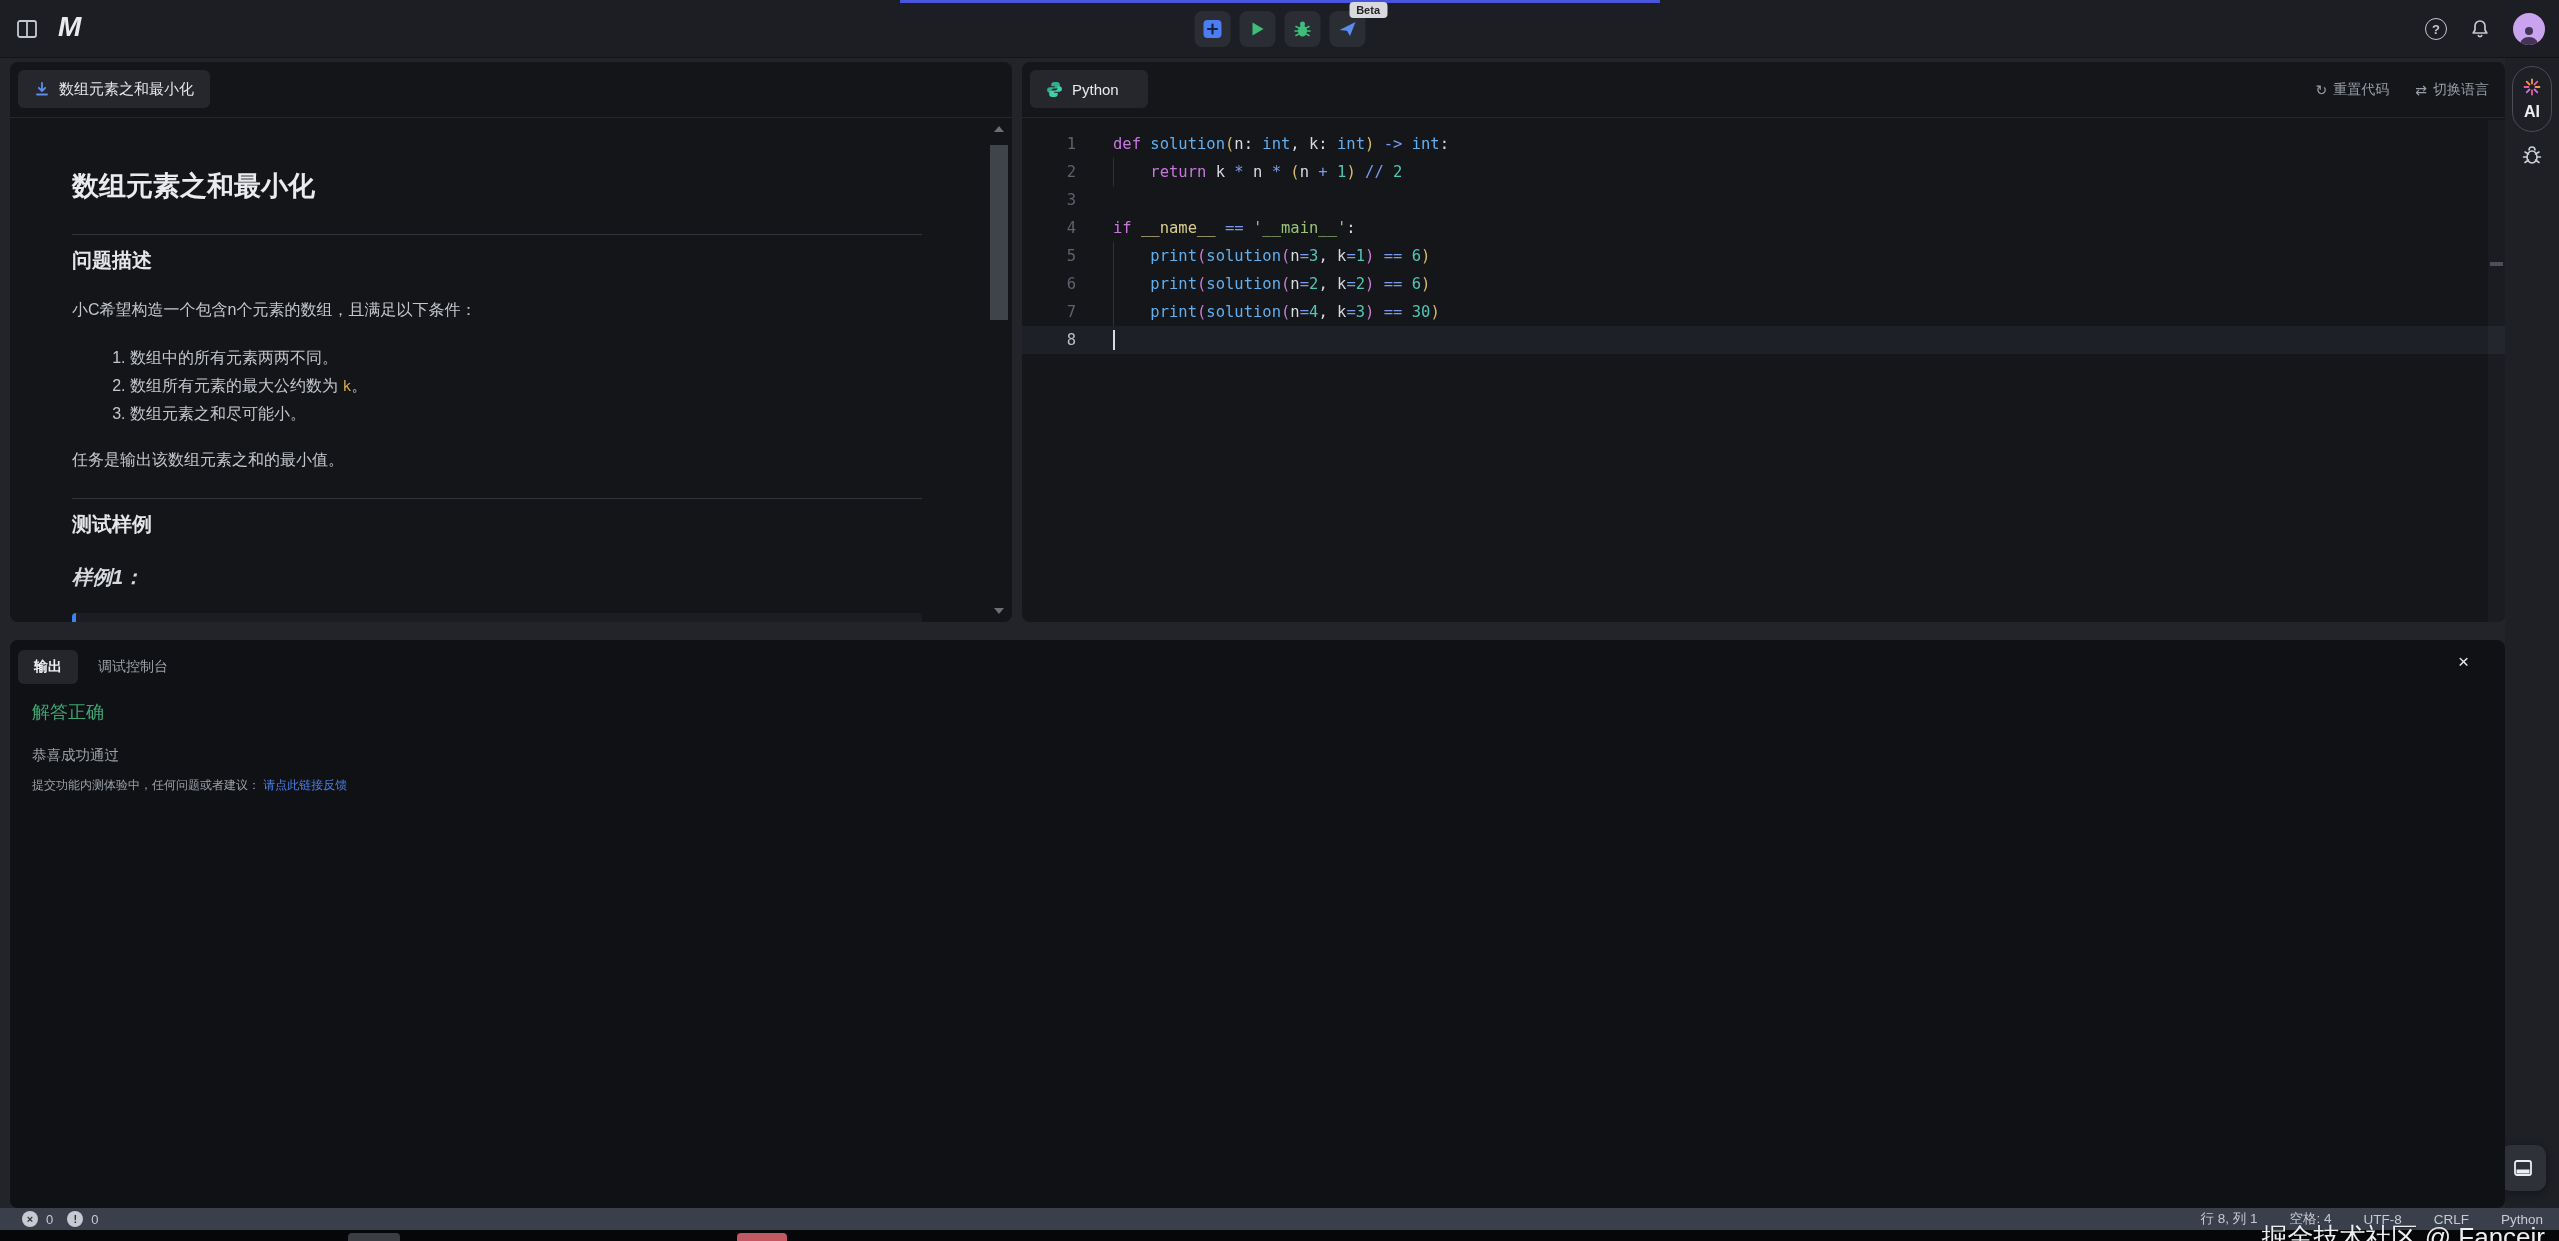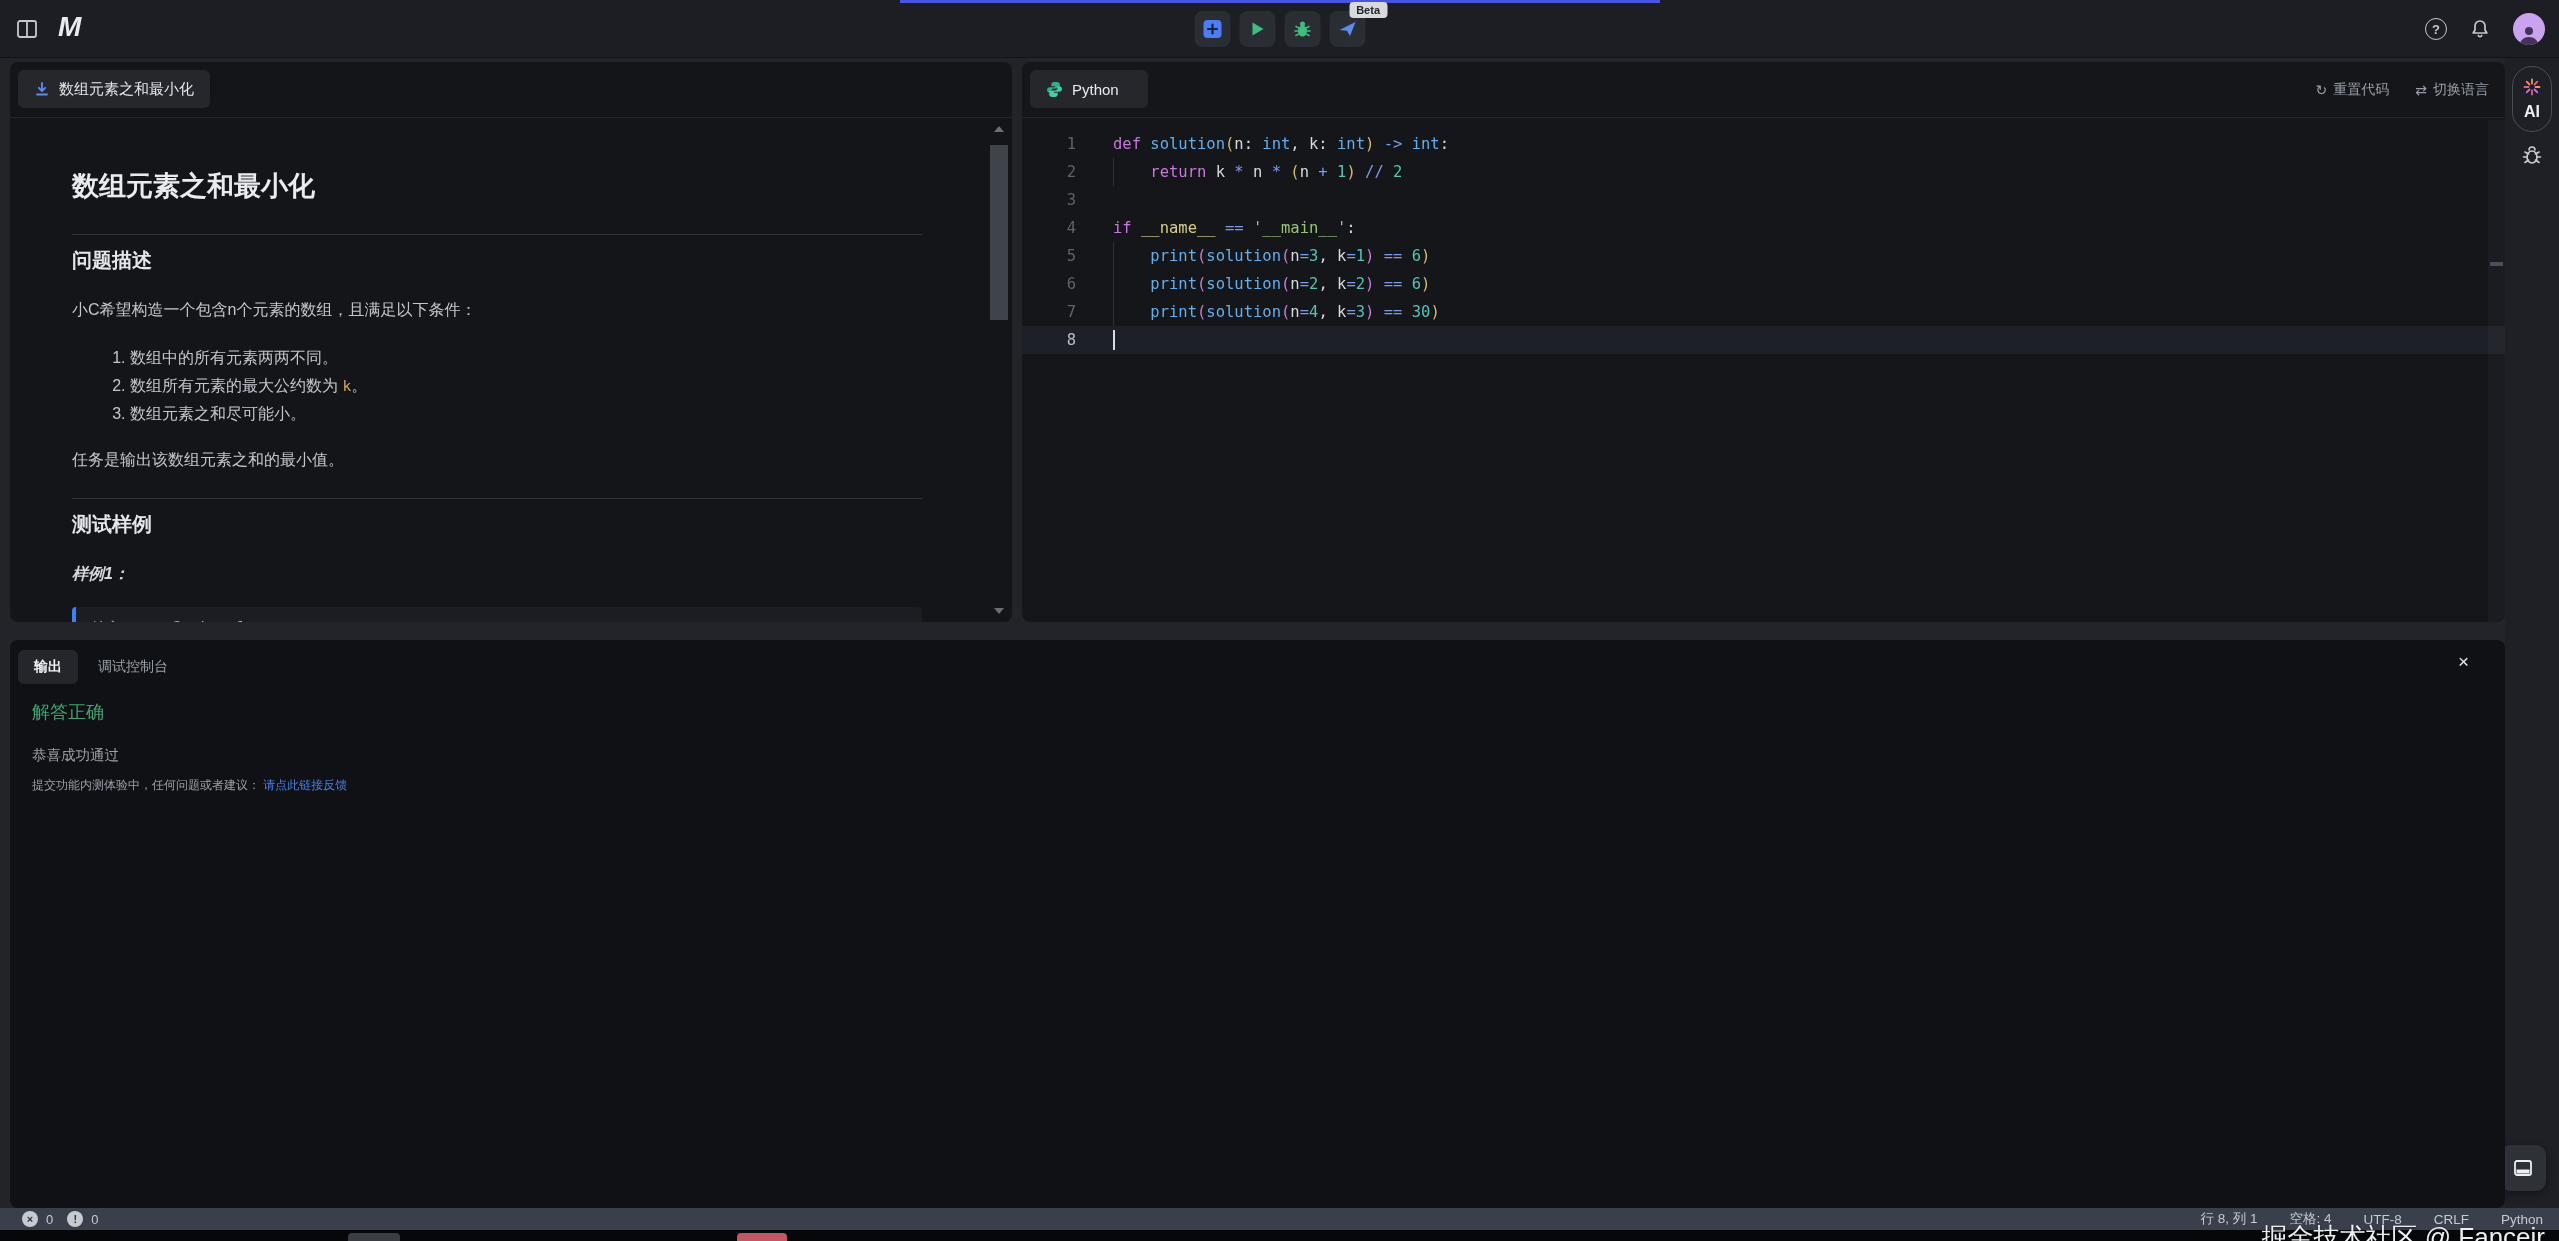--- a/index.html
+++ b/index.html
@@ -30,21 +30,21 @@
   .tab-row { position:relative; height:56px; border-bottom:1px solid #24262b; }
   .file-tab { position:absolute; left:8px; top:8px; height:38px; padding:0 16px; background:#25272d; border-radius:6px; display:flex; align-items:center; gap:9px; color:#e7e9ed; font-size:15px; font-weight:500; cursor:pointer; }
   .desc-content { position:absolute; left:62px; right:90px; top:56px; }
   .desc-content h1 { margin-top:50px; font-size:27px; font-weight:bold; color:#e9ebef; }
   .desc-hr { margin-top:30px; border:none; border-top:1px solid #32353b; }
   .desc-content h2 { margin-top:12px; font-size:20px; font-weight:bold; color:#e4e6ea; }
   .desc-p { margin-top:24px; font-size:16px; color:#c3c7cd; line-height:1.5; }
   .desc-ol { margin-top:22px; padding-left:44px; color:#c3c7cd; font-size:16px; }
   .desc-ol li { line-height:28px;margin-left:14px; }
   .inline-code { font-family:"DejaVu Sans Mono", monospace; color:#d2a85c; font-size:14.5px; }
-  .sample-label { display:block; margin-top:26px; font-size:16px; font-weight:bold; font-style:italic; color:#d6d9de; }
+  .sample-label { display:block; margin-top:26px; font-size:20px; font-weight:bold; font-style:italic; color:#d6d9de; }
   .sample-code { margin-top:22px; background:#1c1d22; border-left:4px solid #3b82f6; border-radius:4px; padding:12px 16px; font-family:"DejaVu Sans Mono", monospace; font-size:15px; color:#a9aeb6; }
   .v-scrollbar { position:absolute; right:4px; top:58px; bottom:6px; width:18px; }
   .sb-thumb { position:absolute; left:0; top:25px; width:18px; height:175px; background:#3f434a; }
   .sb-arrow-up { position:absolute; left:4px; top:6px; width:0; height:0; border-left:5px solid transparent; border-right:5px solid transparent; border-bottom:6px solid #6a6e76; }
   .sb-arrow-down { position:absolute; left:4px; bottom:2px; width:0; height:0; border-left:5px solid transparent; border-right:5px solid transparent; border-top:6px solid #6a6e76; }
 
   
   .ed-toolbar { position:absolute; right:16px; top:0; height:56px; display:flex; align-items:center; gap:26px; color:#989ea8; font-size:14px; }
   .ed-action { display:flex; align-items:center; gap:6px; cursor:pointer; }
   .code-area { position:absolute; left:0; right:17px; top:68px; bottom:0; font-family:"DejaVu Sans Mono", monospace; font-size:15.5px; }

